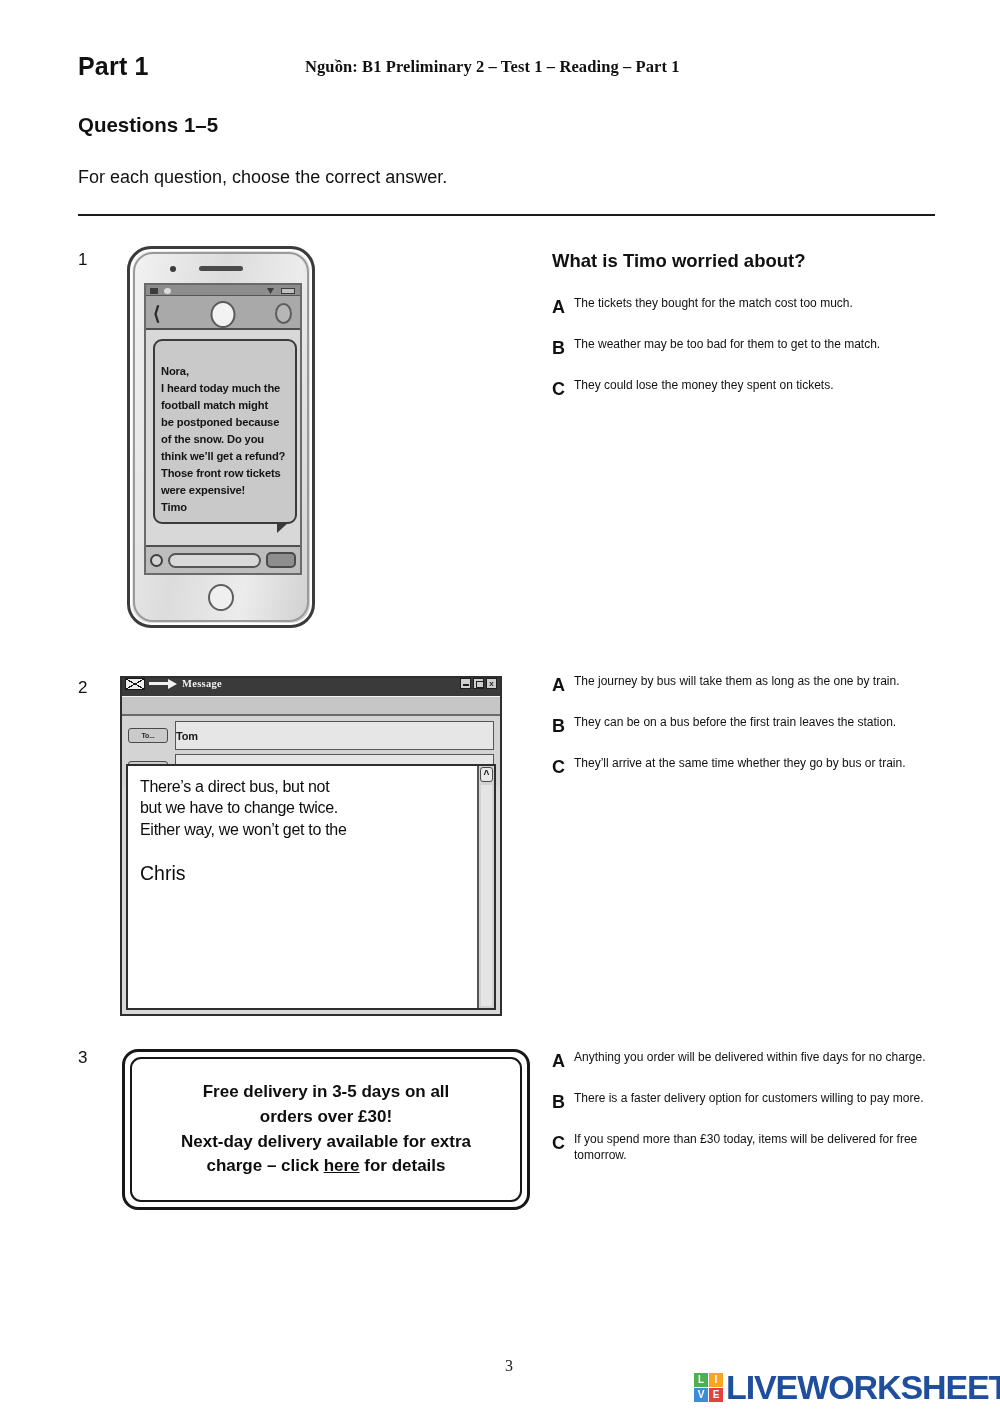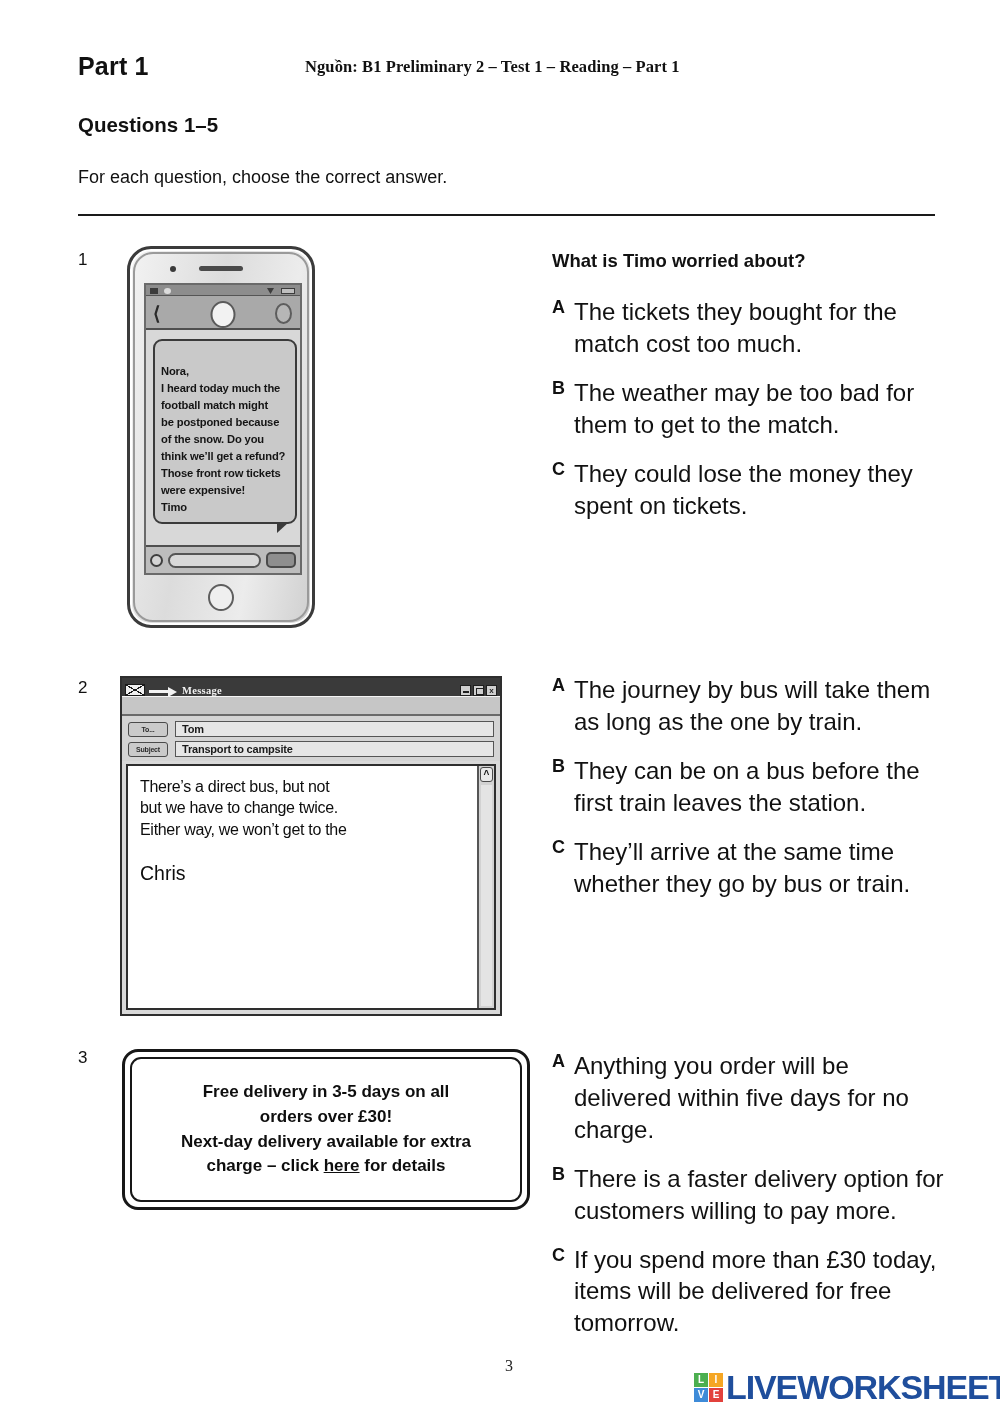--- a/index.html
+++ b/index.html
@@ -43,21 +43,21 @@
     position:absolute;
     font-size:17px; font-weight:normal; color:#111;
   }
   .opts { position:absolute; width:400px; }
   .opt { display:flex; margin-bottom:17px; }
   .opt:last-child { margin-bottom:0; }
   .opt-letter {
     font-size:18px; font-weight:bold; width:22px; flex:0 0 22px;
     line-height:1.33;
   }
-  .opt-text { font-size:24px; line-height:1.33; }
+  .opt-text { font-size:12px; line-height:1.33; }
   .qstem {
     position:absolute; font-size:18.5px; font-weight:bold;
   }
 
   
   .phone {
     position:absolute; left:127px; top:246px;
     width:188px; height:382px;
     border:3px solid #3b3b3b;
     border-radius:24px;
@@ -152,21 +152,21 @@
 
   
   .mailwin {
     position:absolute; left:120px; top:676px;
     width:382px; height:340px;
     background:#d9d9d9;
     border:2px solid #2e2e2e;
   }
   .mail-titlebar {
     position:relative; height:18px; background:#3a3a3a; color:#f2f2f2;
-    display:flex; align-items:flex-end; padding:0 3px;
+    display:flex; align-items:flex-start; padding:0 3px;
   }
   .mail-env {
     width:20px; height:12px; flex:0 0 20px; position:relative;
     background:#f0f0f0; border:1px solid #1a1a1a;
   }
   .mail-env:before, .mail-env:after {
     content:""; position:absolute; left:0; top:0; width:100%; height:100%;
   }
   .mail-env:before {
     background:linear-gradient(to bottom right,transparent 47%,#1a1a1a 47%,#1a1a1a 53%,transparent 53%);
@@ -211,24 +211,24 @@
   .mail-row { display:flex; align-items:center; margin-bottom:4px; }
   .mail-row:last-child { margin-bottom:0; }
   .mail-lbl {
     width:40px; flex:0 0 40px; height:15px;
     background:#cacaca; border:1px solid #4a4a4a; border-radius:3px;
     font-size:7px; font-weight:bold; color:#2a2a2a;
     display:flex; align-items:center; justify-content:center;
     letter-spacing:-.2px; overflow:hidden;
   }
   .mail-val {
-    flex:1 1 auto; margin-left:7px; height:16px;
+    flex:1 1 auto; margin-left:7px; height:29px;
     background:#e6e6e6; border:1px solid #555;
     font-size:11px; font-weight:bold; color:#1a1a1a;
-    display:flex; align-items:center; padding-left:6px;
+    display:flex; align-items:center; padding-left:0;
     letter-spacing:-.2px;
   }
   .mail-body {
     position:absolute; left:4px; right:4px; top:86px; bottom:4px;
     background:#ffffff; border:2px solid #2e2e2e;
     display:flex;
   }
   .mail-body-text {
     flex:1 1 auto; padding:10px 8px 8px 12px;
   }

